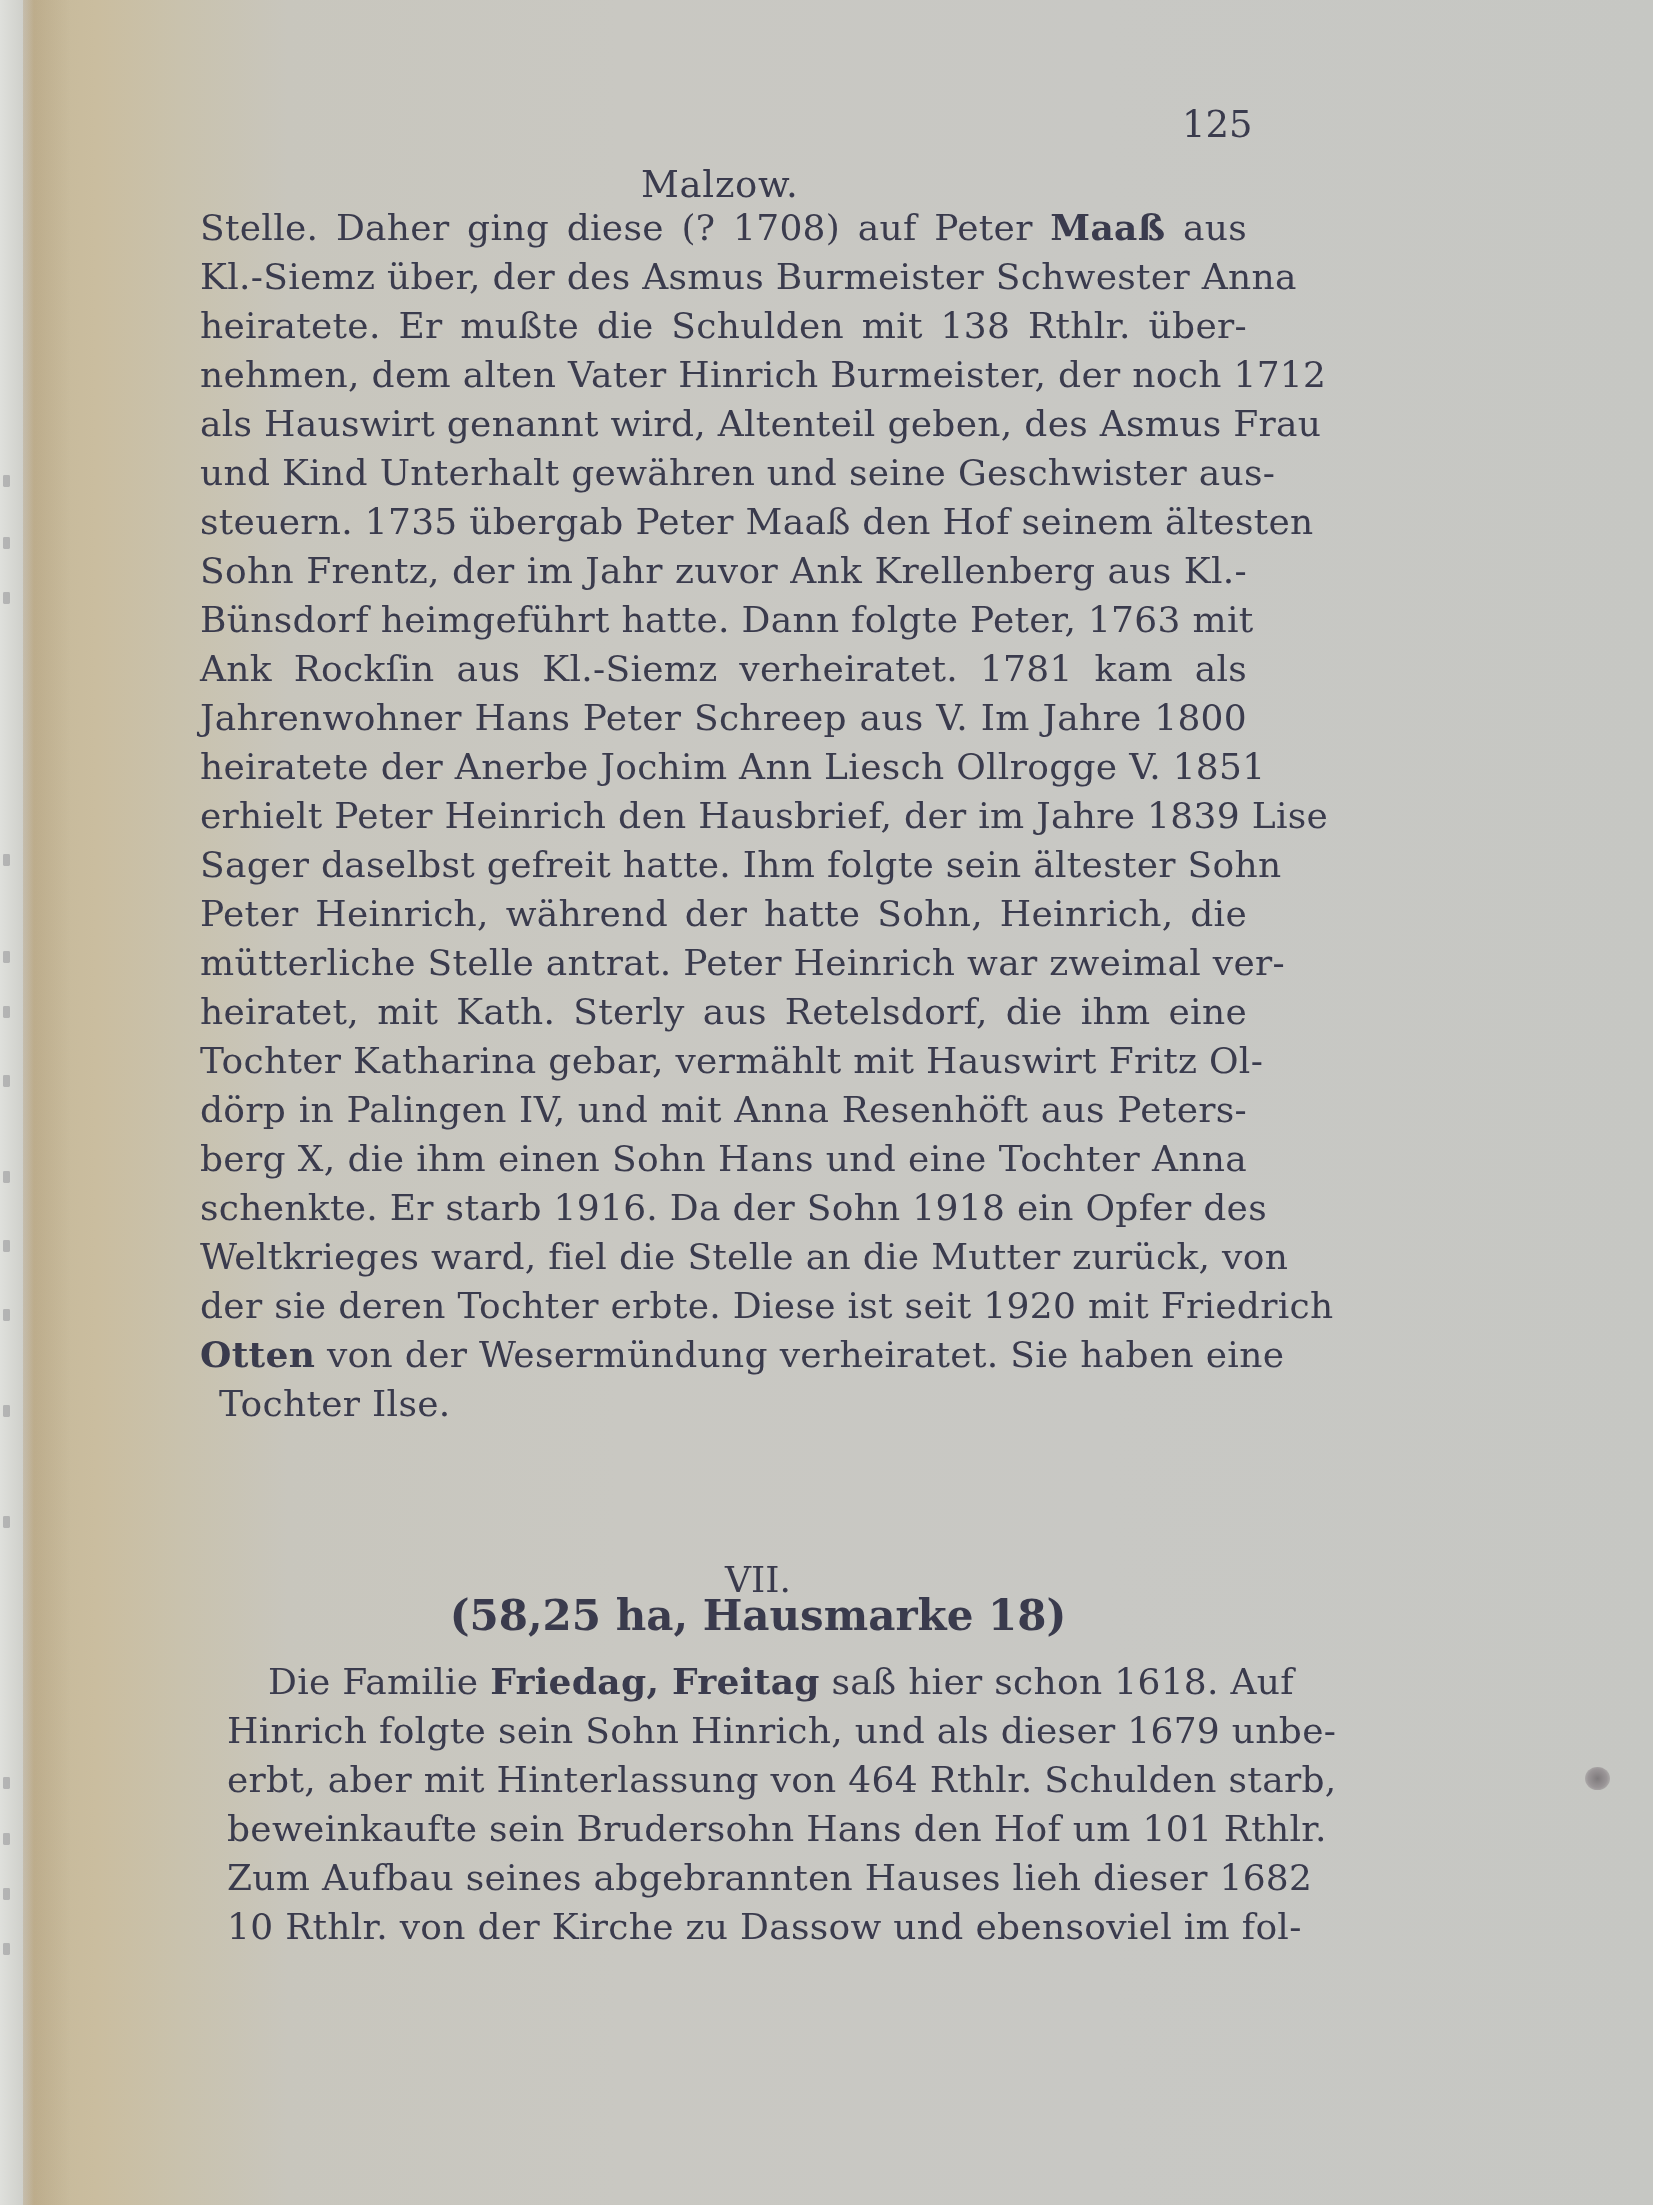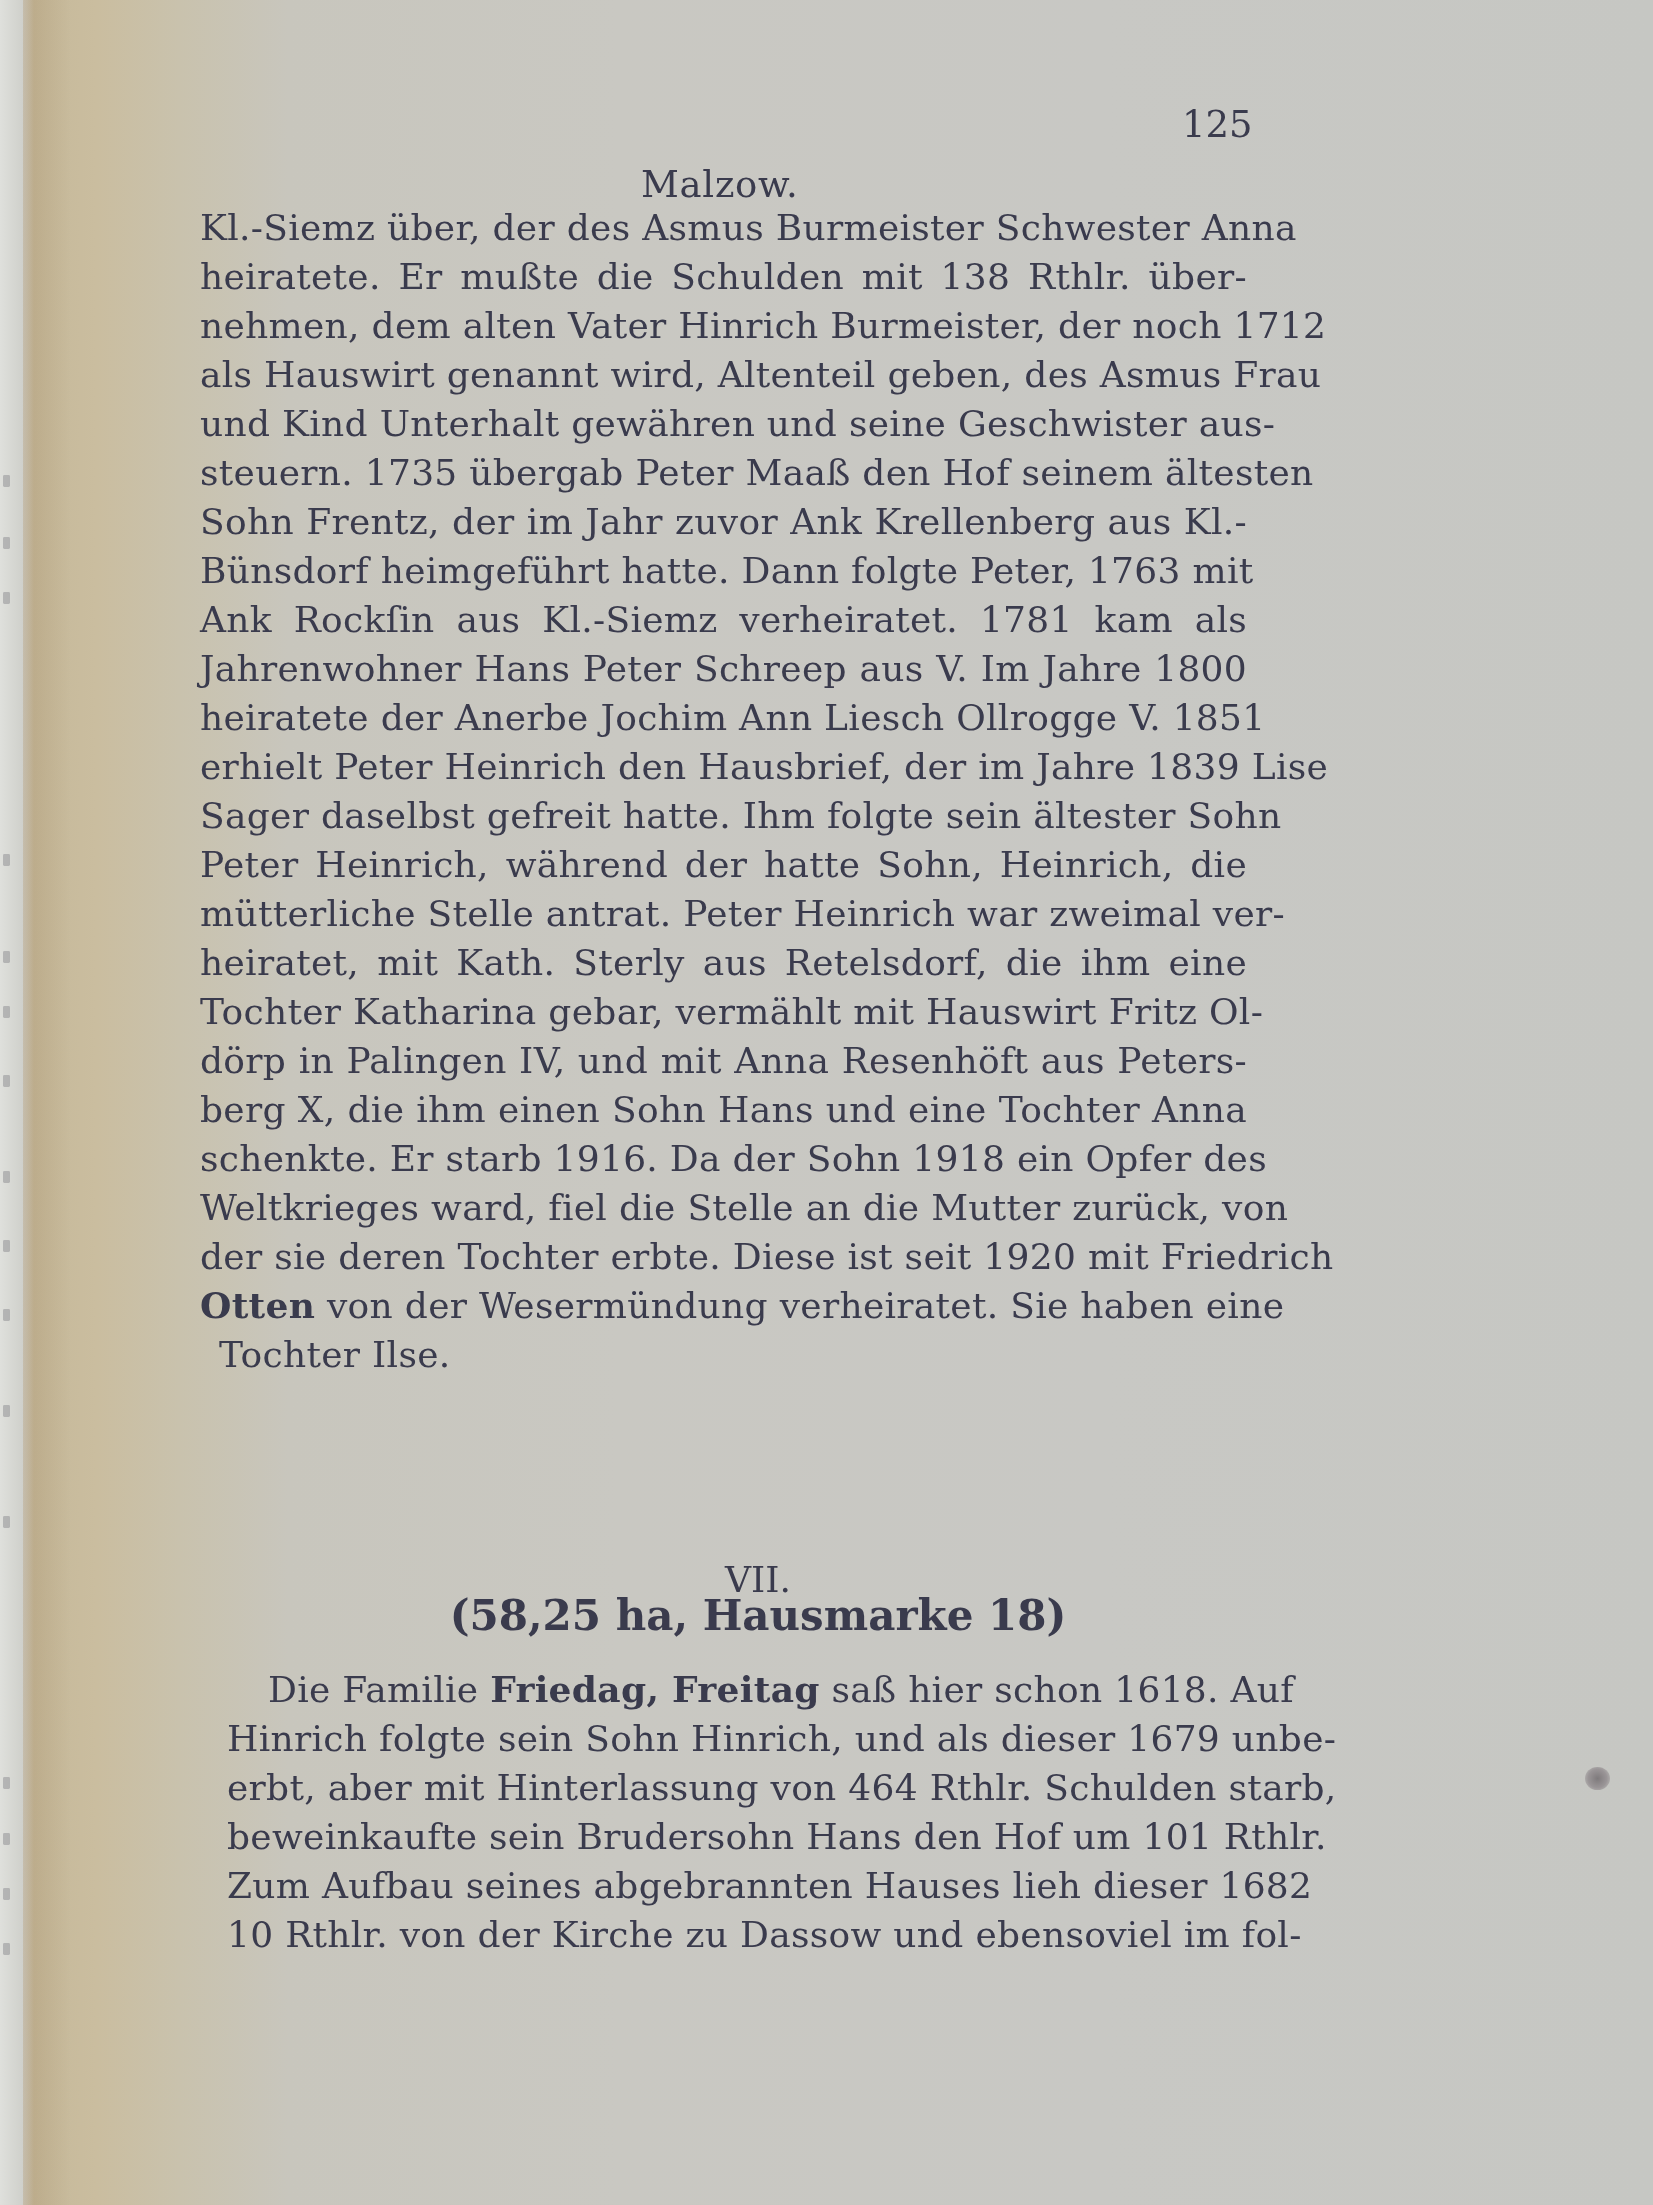--- a/index.html
+++ b/index.html
@@ -76,21 +76,20 @@
       text-align: justify;
       text-align-last: justify;
       letter-spacing: 0.3px;
     }
     .line.last {
       text-align-last: left;
       margin-left: 19px;
     }
     .line.indent {
       padding-left: 41px;
-      margin-top: 8px;
     }
     .bold {
       font-weight: bold;
     }
     .section-heading {
       position: absolute;
       left: 0;
       width: 1516px;
       text-align: center;
       font-size: 36px;
@@ -142,20 +141,23 @@
   <div class="gutter-mark" style="top:1943px"></div>
 </div>
 <div class="page-shadow"></div>
 
 <div class="running-head">
   <span class="running-title">Malzow.</span>
   <span class="page-number">125</span>
 </div>
 
 <div class="text-block">
+  <div class="line">
+    <span>Stelle. Daher ging diese (? 1708) auf Peter </span><span class="bold">Maaß</span><span> aus</span>
+  </div>
   <div class="line">Kl.-Siemz über, der des Asmus Burmeister Schwester Anna</div>
   <div class="line">heiratete. Er mußte die Schulden mit 138 Rthlr. über-</div>
   <div class="line">nehmen, dem alten Vater Hinrich Burmeister, der noch 1712</div>
   <div class="line">als Hauswirt genannt wird, Altenteil geben, des Asmus Frau</div>
   <div class="line">und Kind Unterhalt gewähren und seine Geschwister aus-</div>
   <div class="line">steuern. 1735 übergab Peter Maaß den Hof seinem ältesten</div>
   <div class="line">Sohn Frentz, der im Jahr zuvor Ank Krellenberg aus Kl.-</div>
   <div class="line">Bünsdorf heimgeführt hatte. Dann folgte Peter, 1763 mit</div>
   <div class="line">Ank Rockſin aus Kl.-Siemz verheiratet. 1781 kam als</div>
   <div class="line">Jahrenwohner Hans Peter Schreep aus V. Im Jahre 1800</div>

